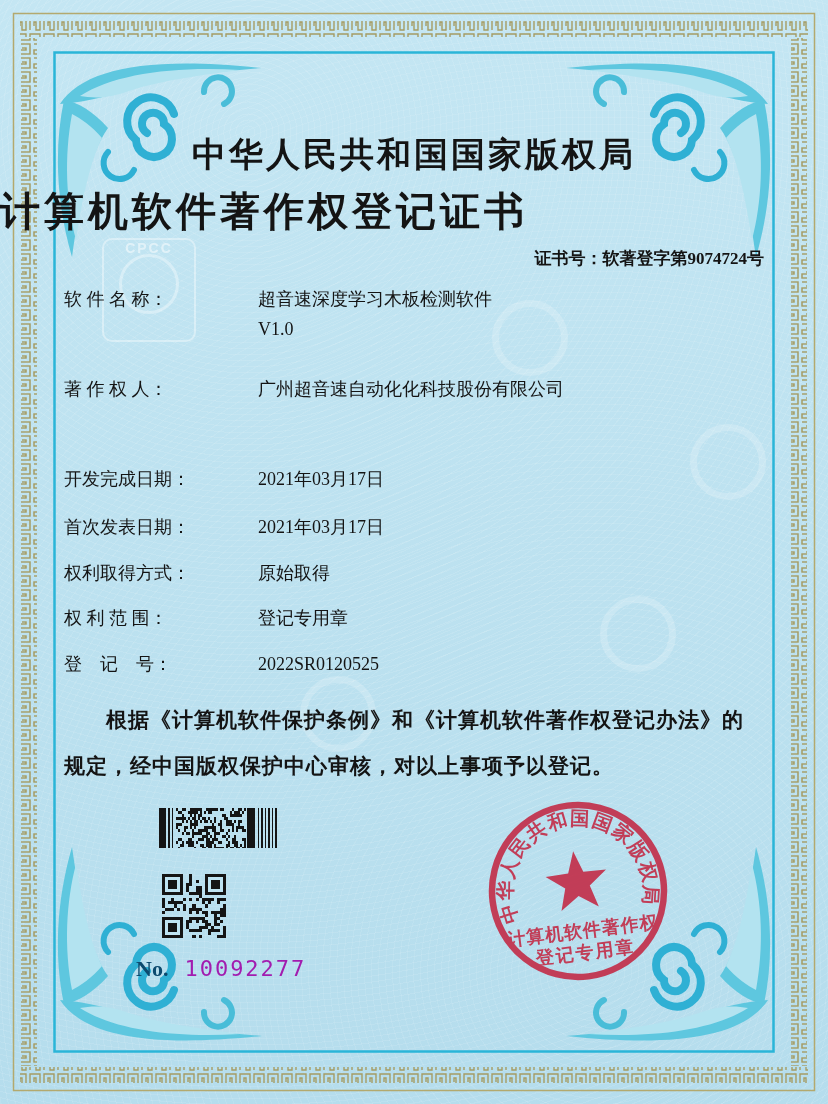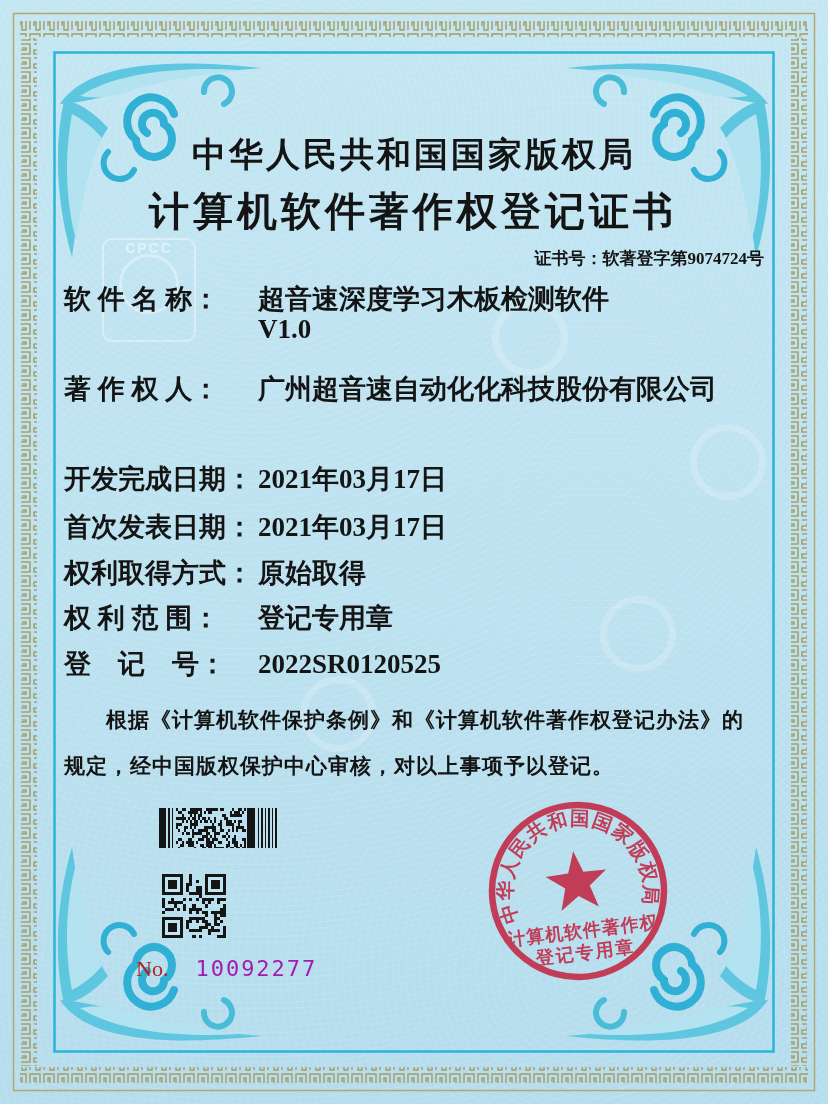--- a/index.html
+++ b/index.html
@@ -27,42 +27,42 @@
     display:flex;flex-direction:column;align-items:center;justify-content:flex-start;
     pointer-events:none;
   }
   .cpcc .emblem{position:absolute;top:14px;left:50%;transform:translateX(-50%);
     width:54px;height:54px;border:3px solid rgba(255,255,255,.6);border-radius:50%;}
   .cpcc .cpcc-text{font-family:"Liberation Sans",sans-serif;font-weight:700;
     font-size:14px;letter-spacing:2px;color:rgba(255,255,255,.85);margin-bottom:6px;}
   
   .authority{position:absolute;top:132px;left:0;width:828px;text-align:center;z-index:3;
     font-size:34px;font-weight:700;letter-spacing:3px;}
-  .cert-title{position:absolute;top:184px;left:0;width:826px;text-align:center;z-index:3;
+  .cert-title{position:absolute;top:184px;left:0;width:826px;text-align:left;z-index:3;
     font-size:40px;font-weight:700;letter-spacing:4px;}
   .cert-no{position:absolute;top:247px;left:0;width:764px;text-align:right;z-index:3;
     font-size:17px;font-weight:700;}
   .cert-no .num{margin-left:0;}
   
   .field-row{position:absolute;left:64px;display:flex;z-index:3;
-    font-size:27px;font-weight:700;line-height:30px;}
+    font-size:18px;font-weight:400;line-height:30px;}
   .field-label{width:194px;flex:none;}
   .row-1{top:284px;} .row-2{top:374px;} .row-3{top:464px;} .row-4{top:512px;}
   .row-5{top:558px;} .row-6{top:603px;} .row-7{top:649px;}
   
   .stmt{position:absolute;left:64px;width:706px;z-index:3;font-size:21px;
     font-weight:700;letter-spacing:1px;}
   .stmt1{top:706px;text-indent:2em;}
   .stmt2{top:752px;}
   
   .barcode{position:absolute;left:159px;top:808px;width:118px;height:40px;z-index:3;}
   .qr{position:absolute;left:162px;top:874px;width:64px;height:64px;z-index:3;}
   
   .serial{position:absolute;left:136px;top:956px;z-index:3;font-size:22px;}
-  .serial .no-label{font-weight:400;color:#b91c1c;margin-right:27px;}
+  .serial .no-label{font-weight:700;color:#0c4a6e;margin-right:16px;}
   .serial .no-value{font-family:"DejaVu Sans Mono",monospace;color:#a21caf;letter-spacing:2px;}
   
   .issue-date{position:absolute;left:497px;top:949px;z-index:4;font-size:23px;font-weight:700;}
   .seal{position:absolute;left:486px;top:799px;width:184px;height:184px;z-index:5;pointer-events:none;}
 </style>
 </head>
 <body>
 
 <div class="certificate">
 

